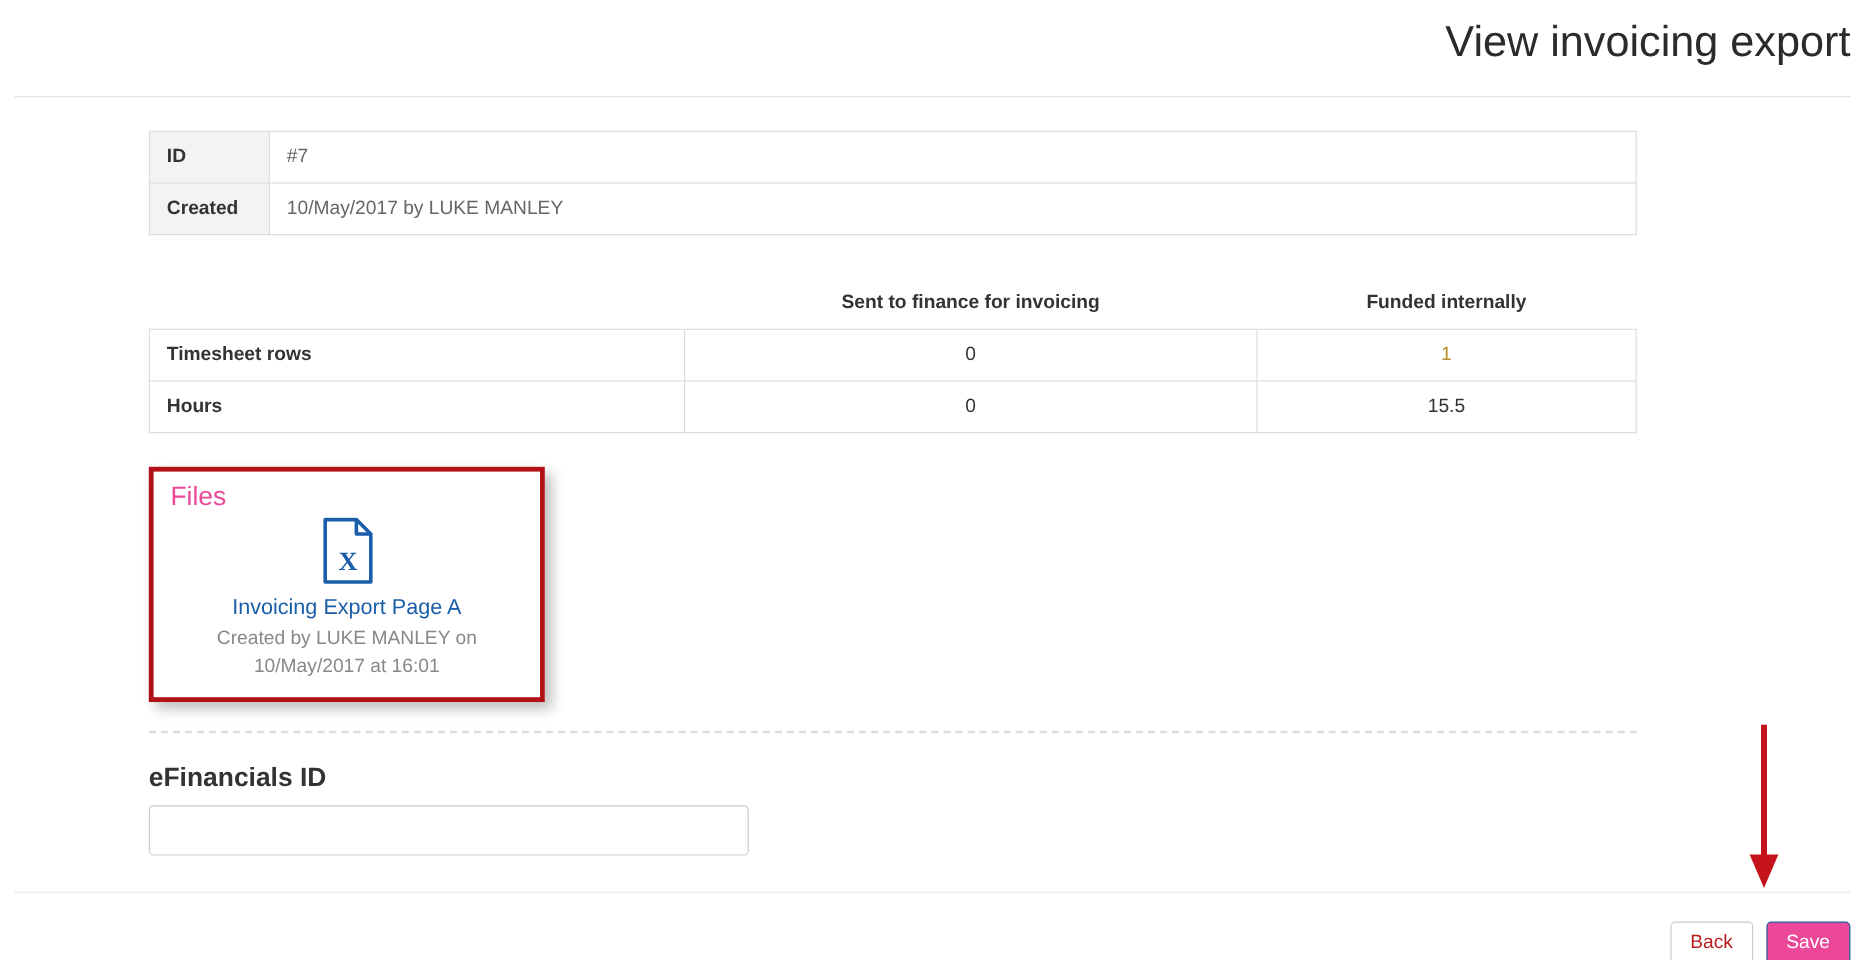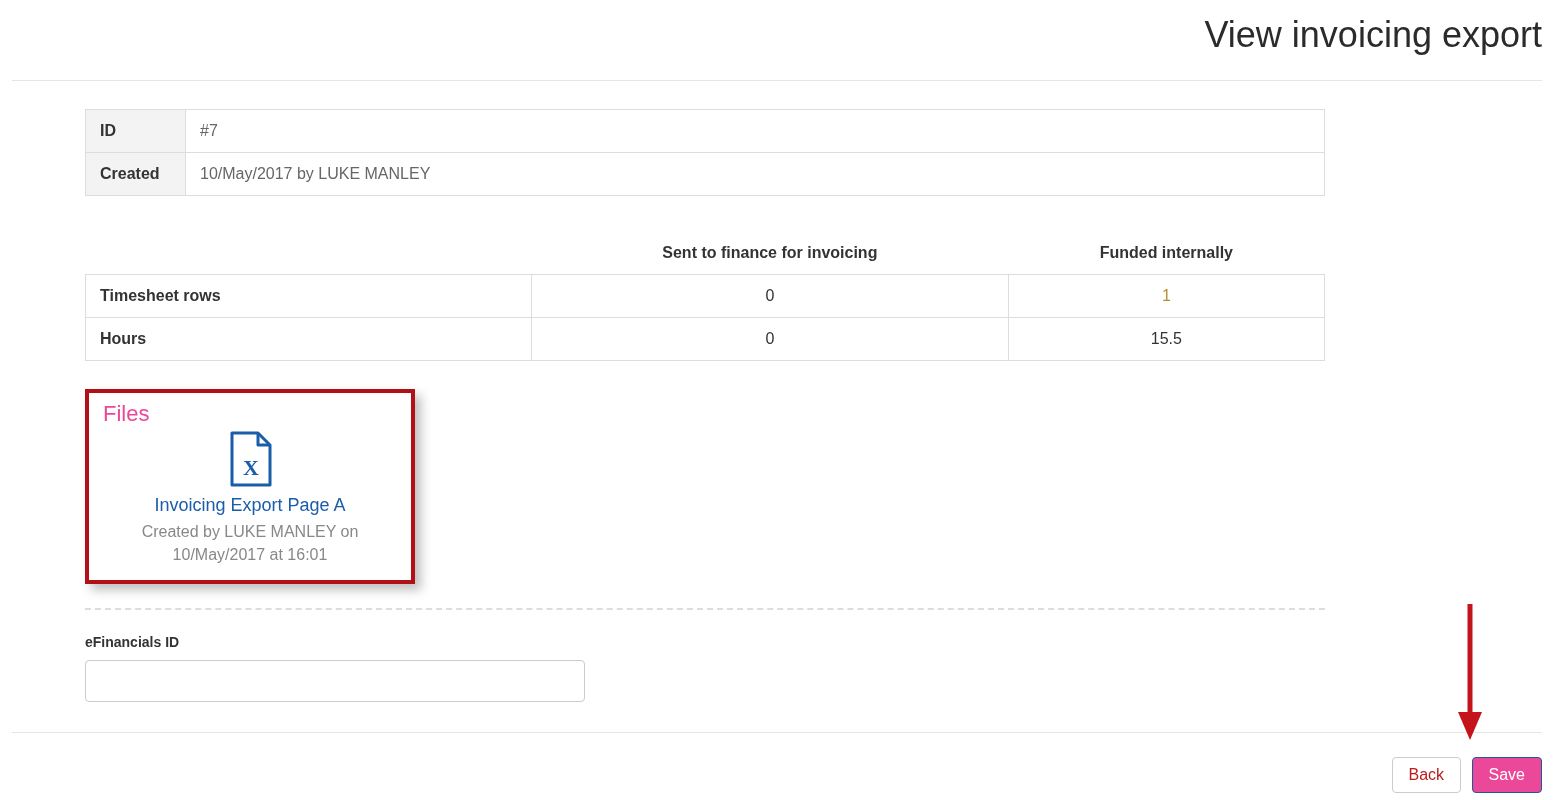--- a/index.html
+++ b/index.html
@@ -18,21 +18,21 @@
     margin: 14px 0 24px 0;
     text-align: right;
   }
   hr.divider {
     border: none;
     border-top: 1px solid #e5e5e5;
     margin: 0 0 28px 0;
   }
   .content {
     max-width: 1240px;
-    margin: 0 auto 0 73px;
+    margin: 0 auto 0 112px;
   }
   table.details {
     width: 100%;
     border-collapse: collapse;
     border: 1px solid #ddd;
     margin-bottom: 36px;
   }
   table.details th {
     background: #f3f3f3;
     text-align: left;
@@ -103,21 +103,21 @@
   }
   .file-meta {
     color: #888;
     font-size: 16px;
     line-height: 1.45;
   }
   .form-group { margin-bottom: 14px; }
   .form-label {
     display: block;
     font-weight: 700;
-    font-size: 14px;
+    font-size: 22px;
     margin-bottom: 10px;
     color: #333;
   }
   .text-input {
     width: 500px;
     height: 42px;
     border: 1px solid #ccc;
     border-radius: 4px;
     padding: 6px 10px;
     font-size: 16px;

